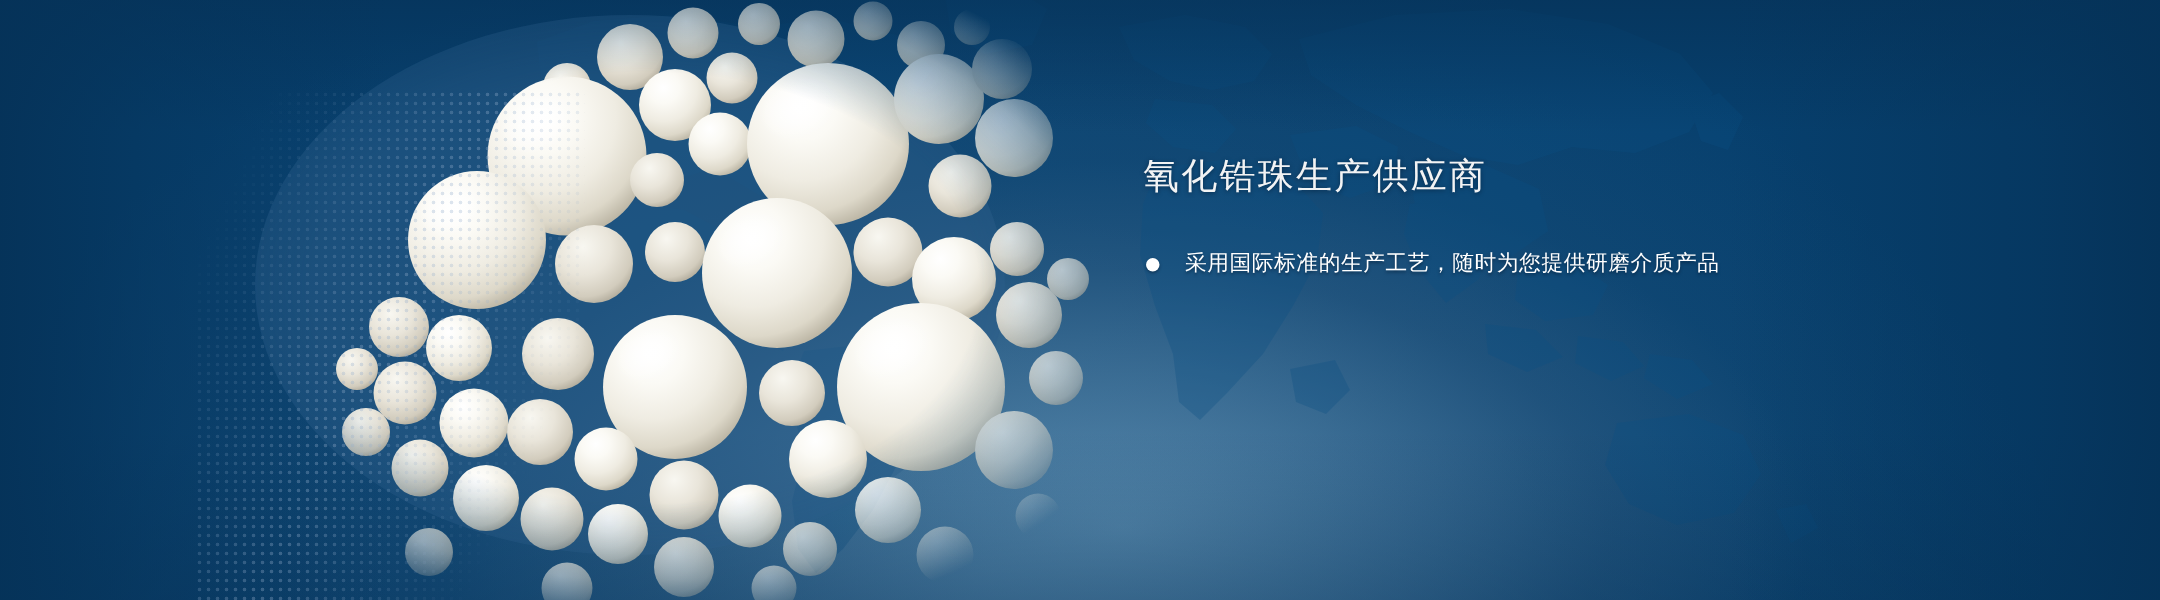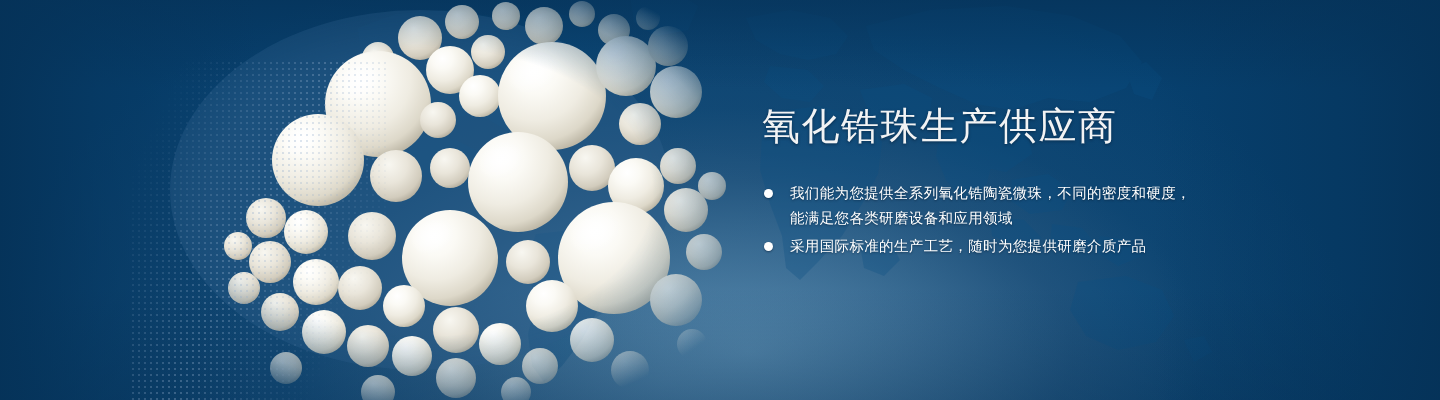--- a/index.html
+++ b/index.html
@@ -113,21 +113,21 @@
 
   .copy {
     position: absolute;
     left: 762px;
     top: 104px;
     width: 560px;
   }
 
   .headline {
     margin: 0;
-    font-size: 38px;
+    font-size: 24px;
     font-weight: 400;
     letter-spacing: 1.5px;
     color: #f2f3f4;
     line-height: 1.18;
     text-shadow: 0 1px 3px rgba(0, 20, 40, 0.55);
     white-space: nowrap;
   }
 
   .bullets {
     list-style: none;
@@ -338,25 +338,20 @@
   </div>
 
   <div class="halftone"></div>
 
   <div class="copy">
 
     <h1 class="headline">氧化锆珠生产供应商</h1>
 
     <ul class="bullets">
 
-      <li class="bullet">
-        <span class="dot"></span>
-        <span>我们能为您提供全系列氧化锆陶瓷微珠，不同的密度和硬度，</span>
-        <span class="line2">能满足您各类研磨设备和应用领域</span>
-      </li>
 
 
       <li class="bullet">
         <span class="dot"></span>
         <span>采用国际标准的生产工艺，随时为您提供研磨介质产品</span>
       </li>
 
     </ul>
   </div>
 

